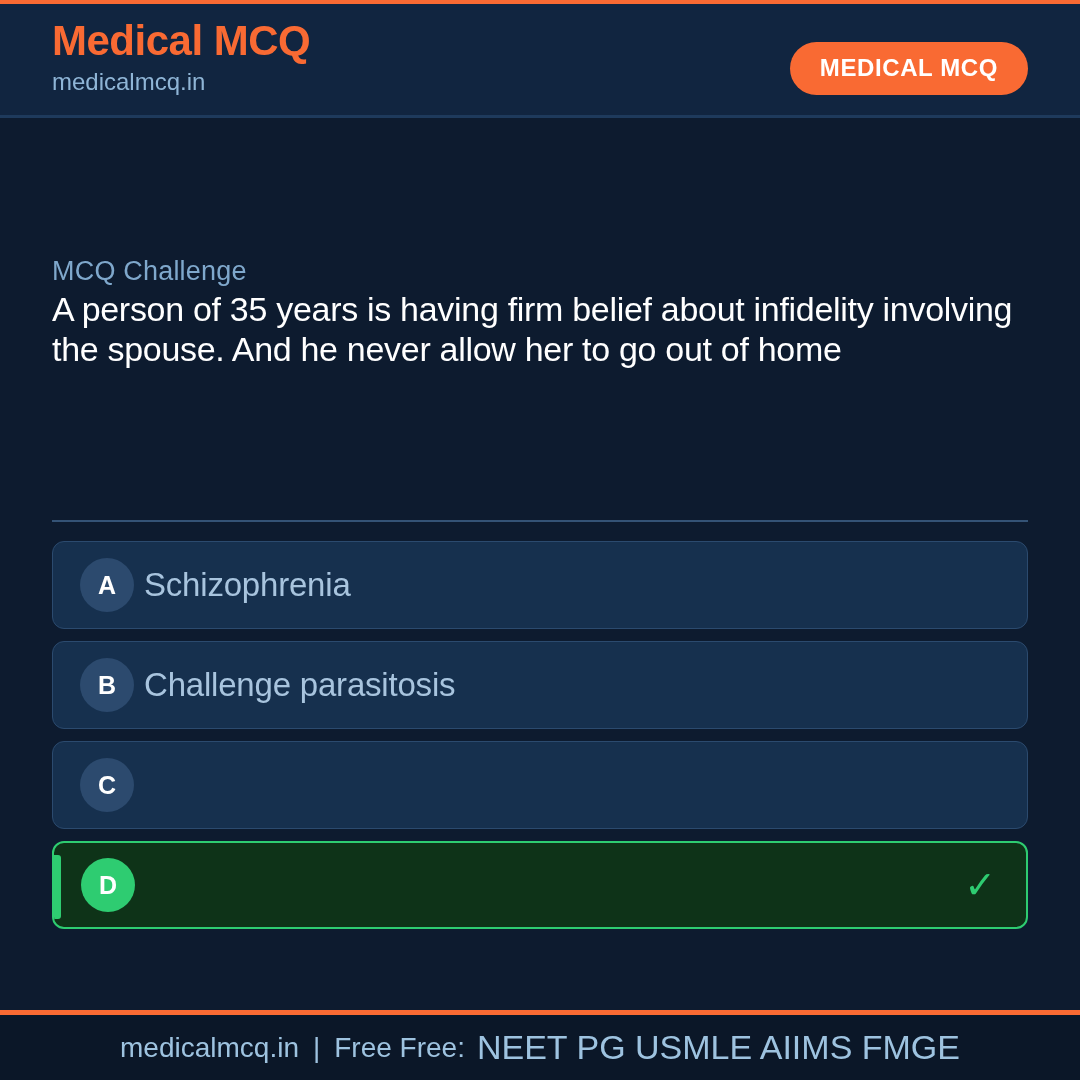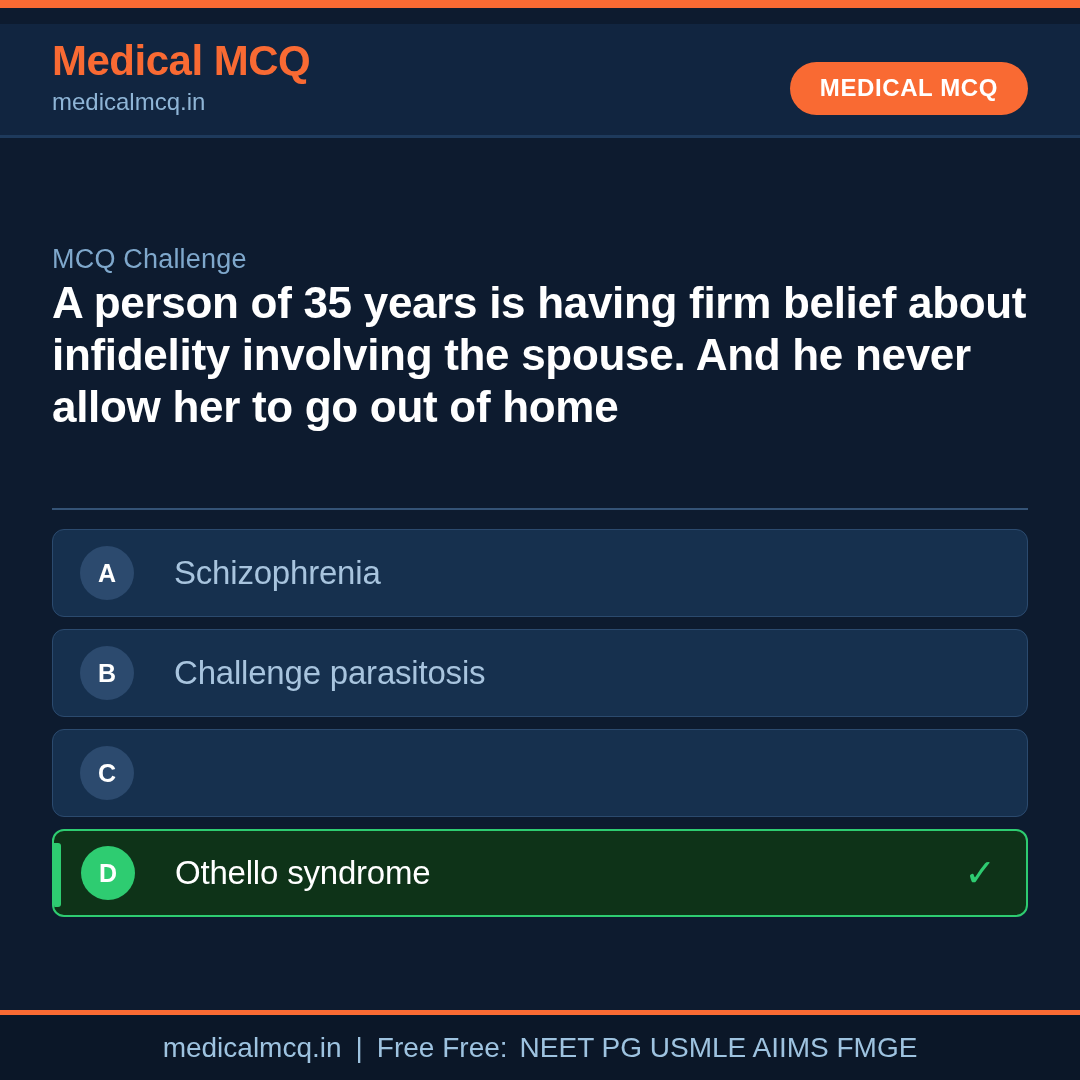--- a/index.html
+++ b/index.html
@@ -21,21 +21,21 @@
     position: absolute;
     top: 0; left: 0;
     width: 1080px;
     height: 8px;
     background: #F96A33;
   }
 
   
   .header {
     position: absolute;
-    top: 24px; left: 0;
+    top: 4px; left: 0;
     width: 1080px;
     height: 114px;
     background: #112540;
     border-bottom: 3px solid #1E3A5C;
   }
 
   .brand-block {
     position: absolute;
     left: 52px;
     top: 14px;
@@ -66,42 +66,42 @@
     font-weight: bold;
     letter-spacing: 0.6px;
     padding: 12px 30px 13px 30px;
     border-radius: 30px;
     white-space: nowrap;
   }
 
   
   .content {
     position: absolute;
-    top: 125px; left: 0;
+    top: 137px; left: 0;
     width: 1080px;
     height: 885px;
     padding: 0 52px;
   }
 
   .kicker {
     position: absolute;
     top: 119px;
     left: 52px;
     font-size: 27px;
     color: #7FA8CC;
     letter-spacing: 0.2px;
   }
 
   .question {
     position: absolute;
     top: 152px;
     left: 52px;
     width: 990px;
-    font-size: 44px;
-    font-weight: bold;
+    font-size: 34px;
+    font-weight: normal;
     color: #FFFFFF;
     line-height: 1.18;
     letter-spacing: -0.3px;
   }
 
   .divider {
     position: absolute;
     top: 383px;
     left: 52px;
     width: 976px;
@@ -160,21 +160,21 @@
     align-items: center;
     justify-content: center;
   }
 
   .option.correct .badge {
     background: #2ECC71;
     color: #FFFFFF;
   }
 
   .option-text {
-    margin-left: 40px;
+    margin-left: 10px;
     font-size: 33px;
     color: #A8C4DE;
     letter-spacing: -0.2px;
   }
 
   .option.correct .option-text { color: #FFFFFF; }
 
   .check-icon {
     position: absolute;
     right: 30px;
@@ -205,21 +205,21 @@
     white-space: nowrap;
   }
 
   .footer-sep {
     font-size: 28px;
     color: #9EC3E0;
     padding: 0 14px;
   }
 
   .footer-exam {
-    font-size: 28px;
+    font-size: 34px;
     color: #9EC3E0;
     padding-left: 12px;
     white-space: nowrap;
   }
 </style>
 </head>
 <body>
 
 <div class="top-accent"></div>
 
@@ -254,21 +254,20 @@
     </div>
 
     <div class="option">
 
       <div class="badge">C</div>
     </div>
 
     <div class="option correct">
       <div class="accent-bar"></div>
       <div class="badge">D</div>
-      <div class="option-text">Othello syndrome</div>
       <div class="check-icon">✓</div>
     </div>
 
   </div>
 </div>
 
 <div class="footer">
   <span class="footer-text">medicalmcq.in</span>
   <span class="footer-sep">|</span>
   <span class="footer-text">Free Free:</span>

